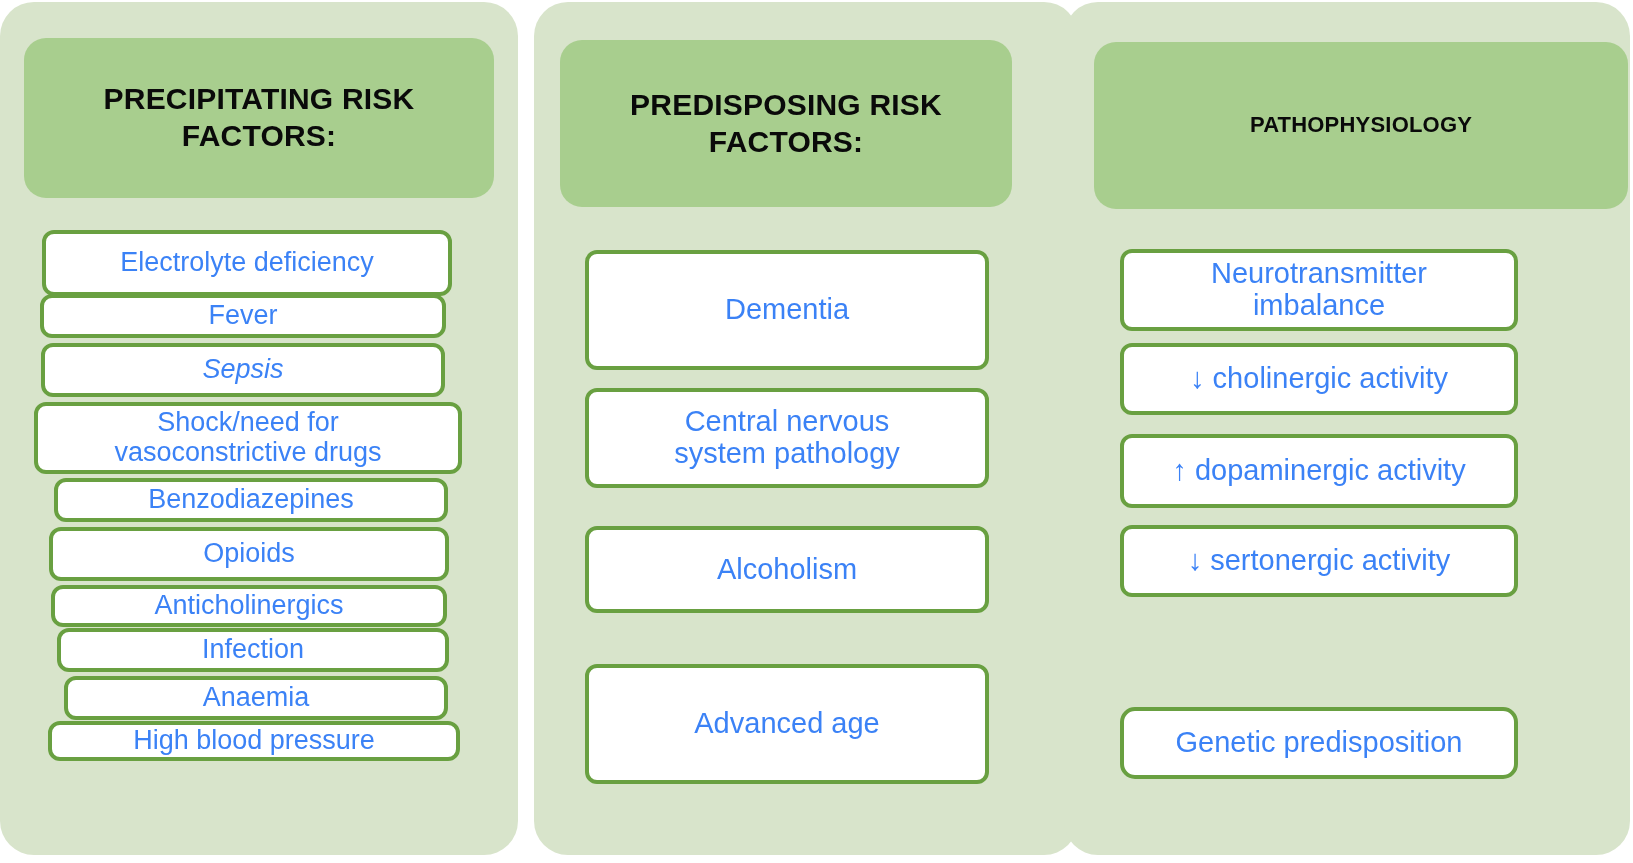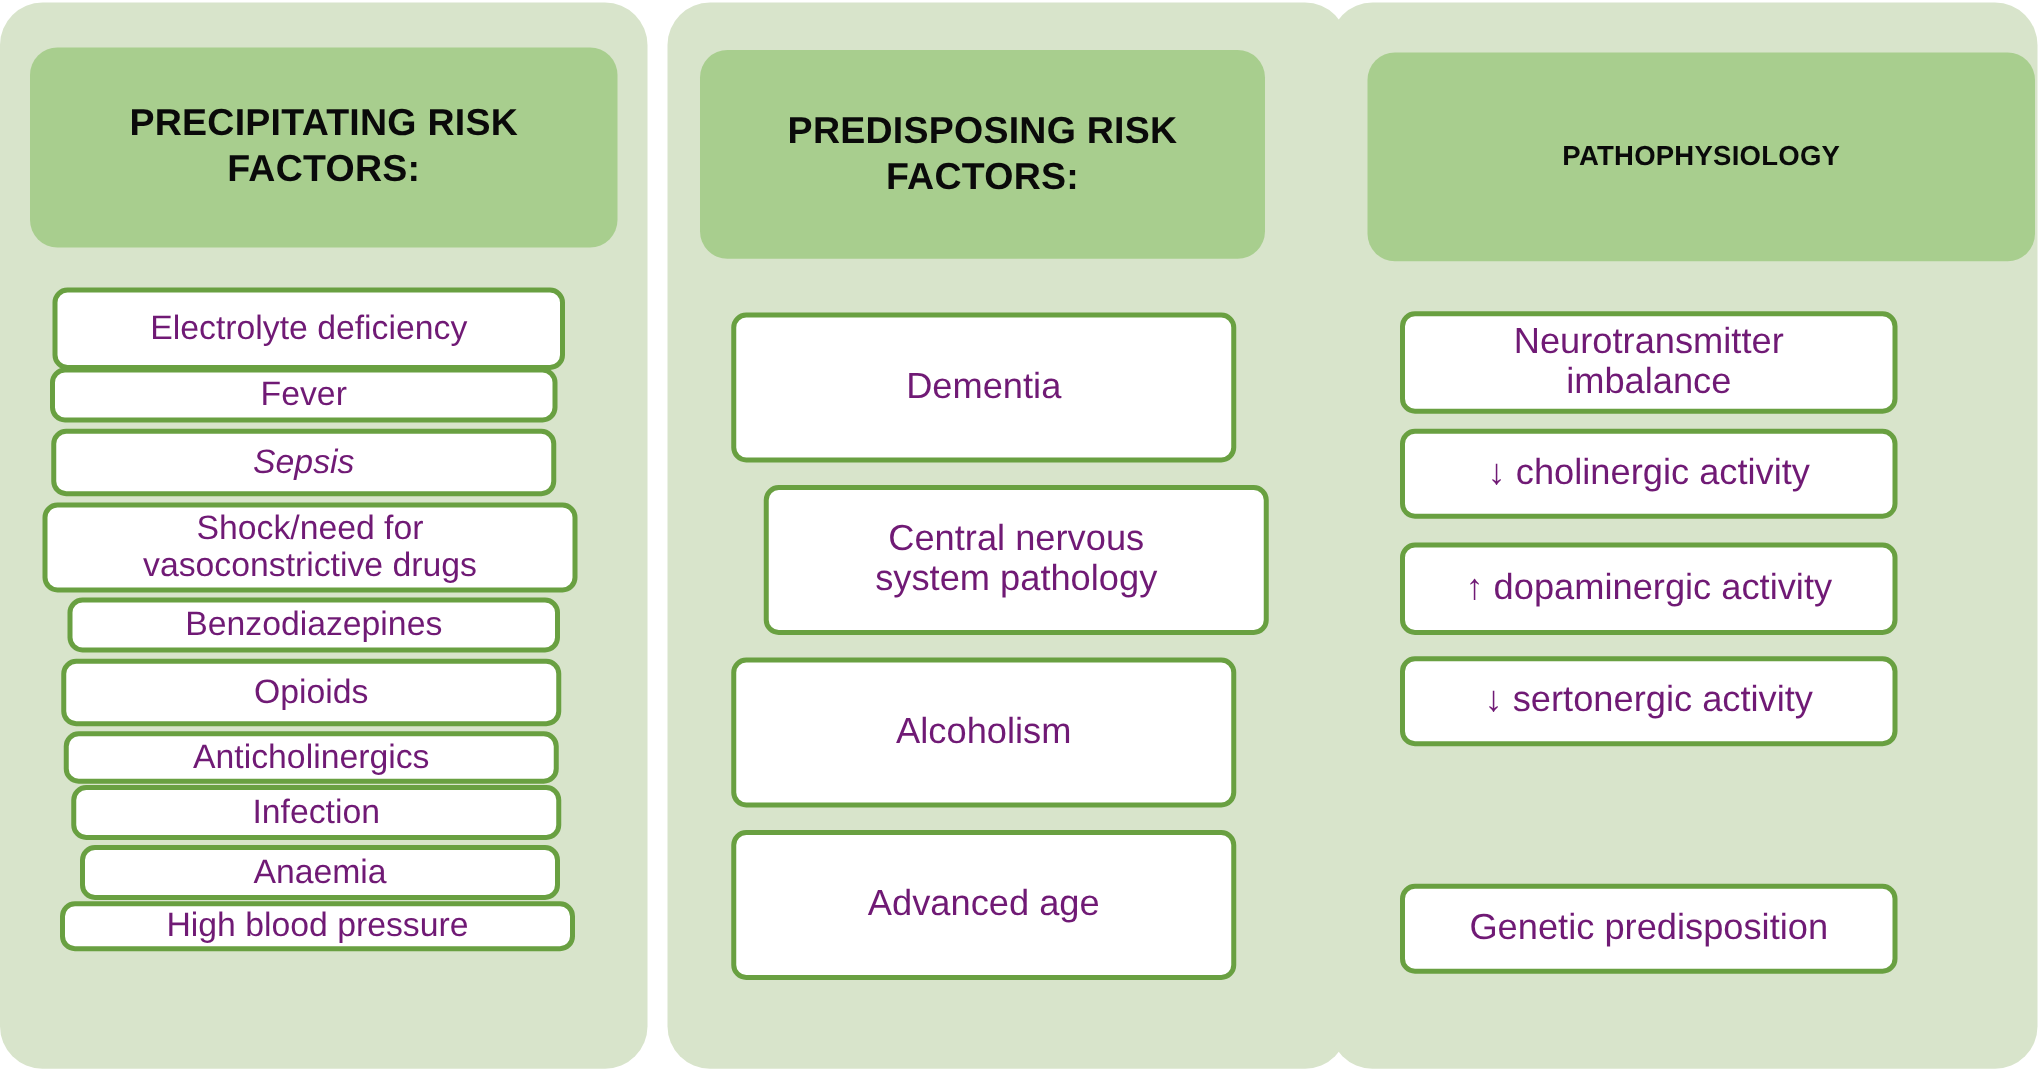--- a/index.html
+++ b/index.html
@@ -48,21 +48,21 @@
     border: 4px solid #69A041;
     border-radius: 12px;
     display: flex;
     align-items: center;
     justify-content: center;
     text-align: center;
     box-sizing: border-box;
     overflow: visible;
   }
   .item-box .item-text {
-    color: #701a75;
+    color: #3b82f6;
     line-height: 1.1;
     white-space: pre-line;
     padding: 0 4px;
   }
   
   #panel-1 { left: 0px;  top: 2px; width: 518px;  height: 853px; }
   #header-1 { left: 24px; top: 38px; width: 470px; height: 160px; }
   #header-1 .header-text { font-size: 30px; }
   .col1-text { font-size: 27px; }
   
@@ -119,25 +119,25 @@
   </div>
 
   <div class="panel" id="panel-2"></div>
   <div class="panel-header" id="header-2">
     <span class="header-text">PREDISPOSING RISK FACTORS:</span>
   </div>
 
   <div class="item-box" style="left:585px; top:250px; width:404px; height:120px;">
     <span class="item-text col2-text">Dementia</span>
   </div>
-  <div class="item-box" style="left:611px; top:388px; width:404px; height:120px;">
+  <div class="item-box" style="left:585px; top:388px; width:404px; height:100px;">
     <span class="item-text col2-text">Central nervous
 system pathology</span>
   </div>
-  <div class="item-box" style="left:585px; top:526px; width:404px; height:120px;">
+  <div class="item-box" style="left:585px; top:526px; width:404px; height:87px;">
     <span class="item-text col2-text">Alcoholism</span>
   </div>
   <div class="item-box" style="left:585px; top:664px; width:404px; height:120px;">
     <span class="item-text col2-text">Advanced age</span>
   </div>
 
   <div class="panel" id="panel-3"></div>
   <div class="panel-header" id="header-3">
     <span class="header-text">PATHOPHYSIOLOGY</span>
   </div>
@@ -148,17 +148,17 @@
   </div>
   <div class="item-box" style="left:1120px; top:343px; width:398px; height:72px;">
     <span class="item-text col3-text">↓ cholinergic activity</span>
   </div>
   <div class="item-box" style="left:1120px; top:434px; width:398px; height:74px;">
     <span class="item-text col3-text">↑ dopaminergic activity</span>
   </div>
   <div class="item-box" style="left:1120px; top:525px; width:398px; height:72px;">
     <span class="item-text col3-text">↓ sertonergic activity</span>
   </div>
-  <div class="item-box" style="left:1120px; top:707px; width:398px; height:72px;">
+  <div class="item-box" style="left:1120px; top:707px; width:398px; height:72px;border-radius:15px;">
     <span class="item-text col3-text">Genetic predisposition</span>
   </div>
 
 </div>
 
 </body></html>

